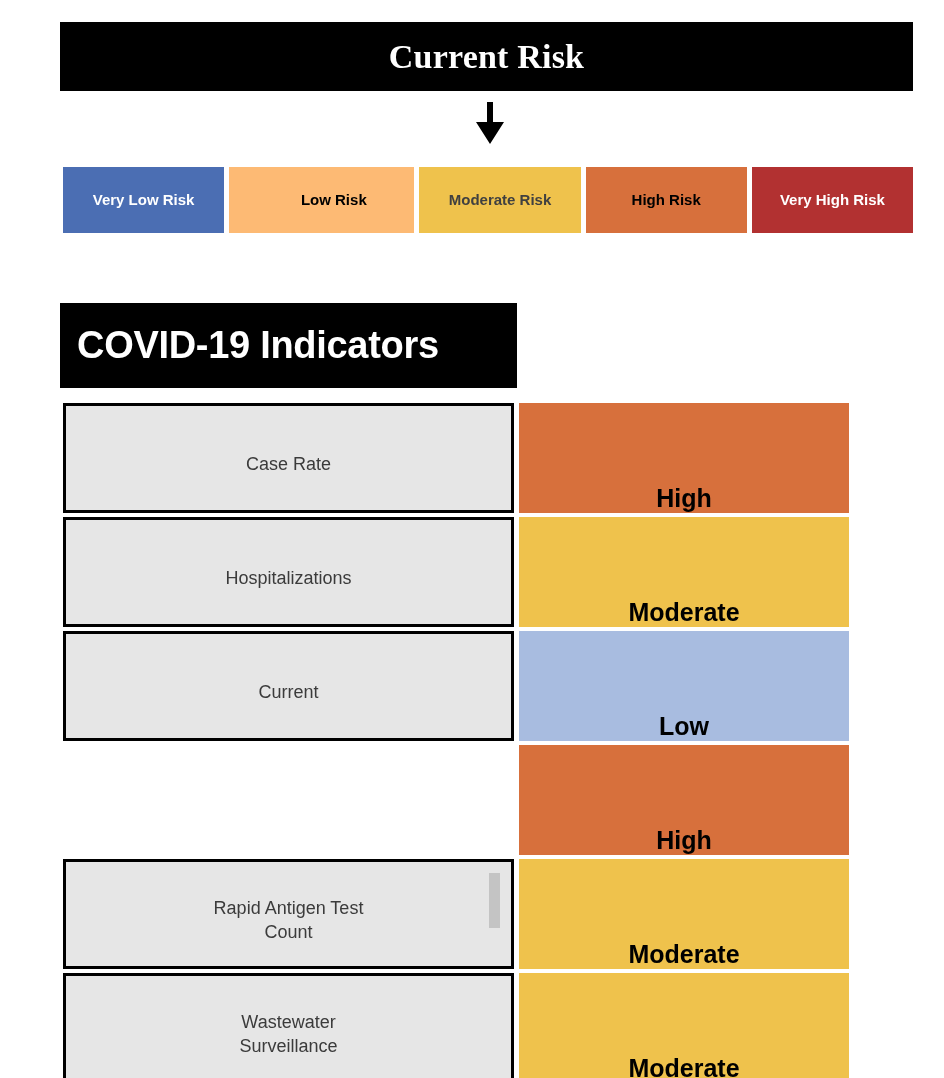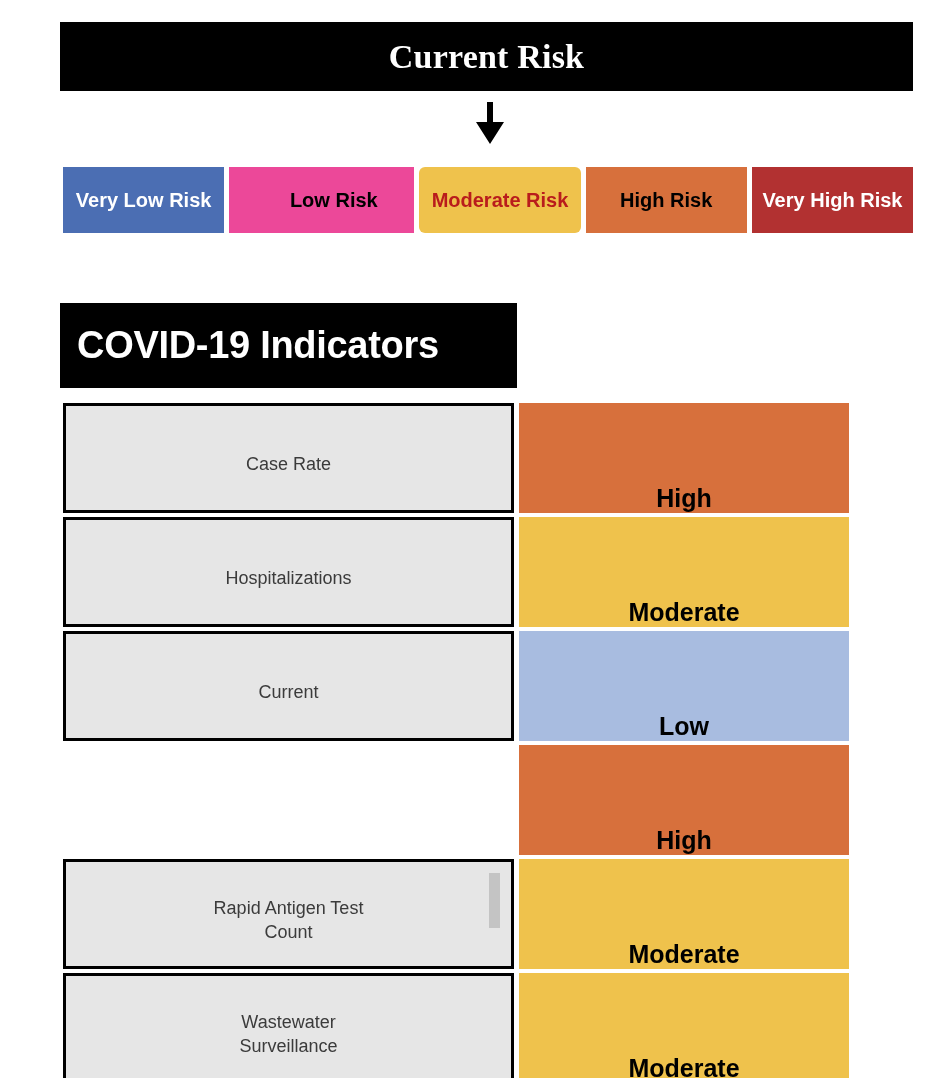--- a/index.html
+++ b/index.html
@@ -51,21 +51,21 @@
     width: 850px;
     height: 66px;
     display: flex;
     gap: 5px;
   }
   .risk-seg {
     flex: 1 1 0;
     display: flex;
     align-items: center;
     justify-content: center;
-    font-size: 20px;
+    font-size: 15px;
     font-weight: bold;
     text-align: center;
     line-height: 1.1;
   }
 
   
   .indicators-title {
     position: absolute;
     left: 60px;
     top: 303px;
@@ -147,24 +147,24 @@
   <svg width="44" height="48" viewBox="0 0 44 48" aria-hidden="true">
     <path d="M19 2 L25 2 L25 22 L36 22 L22 44 L8 22 L19 22 Z" fill="#000000"></path>
     <path d="M22 44 L8 22 L22 30 L36 22 Z" fill="#ffffff" opacity="0"></path>
   </svg>
 </div>
 
 <div class="risk-scale">
   <div class="risk-seg" style="background: rgb(75, 110, 179); color: rgb(255, 255, 255);">
     <span>Very Low Risk</span>
   </div>
-  <div class="risk-seg" style="background: #ec4899; color: rgb(0, 0, 0); padding-left: 24px;">
+  <div class="risk-seg" style="background: #fdba74; color: rgb(0, 0, 0); padding-left: 24px;">
     <span>Low Risk</span>
   </div>
-  <div class="risk-seg" style="background: rgb(239, 194, 76); color: #b91c1c; border-radius: 6px;">
+  <div class="risk-seg" style="background: rgb(239, 194, 76); color: #404040;">
     <span>Moderate Risk</span>
   </div>
   <div class="risk-seg" style="background: rgb(215, 112, 60); color: rgb(0, 0, 0);">
     <span>High Risk</span>
   </div>
   <div class="risk-seg" style="background: rgb(178, 49, 49); color: rgb(255, 255, 255);">
     <span>Very High Risk</span>
   </div>
 </div>
 

